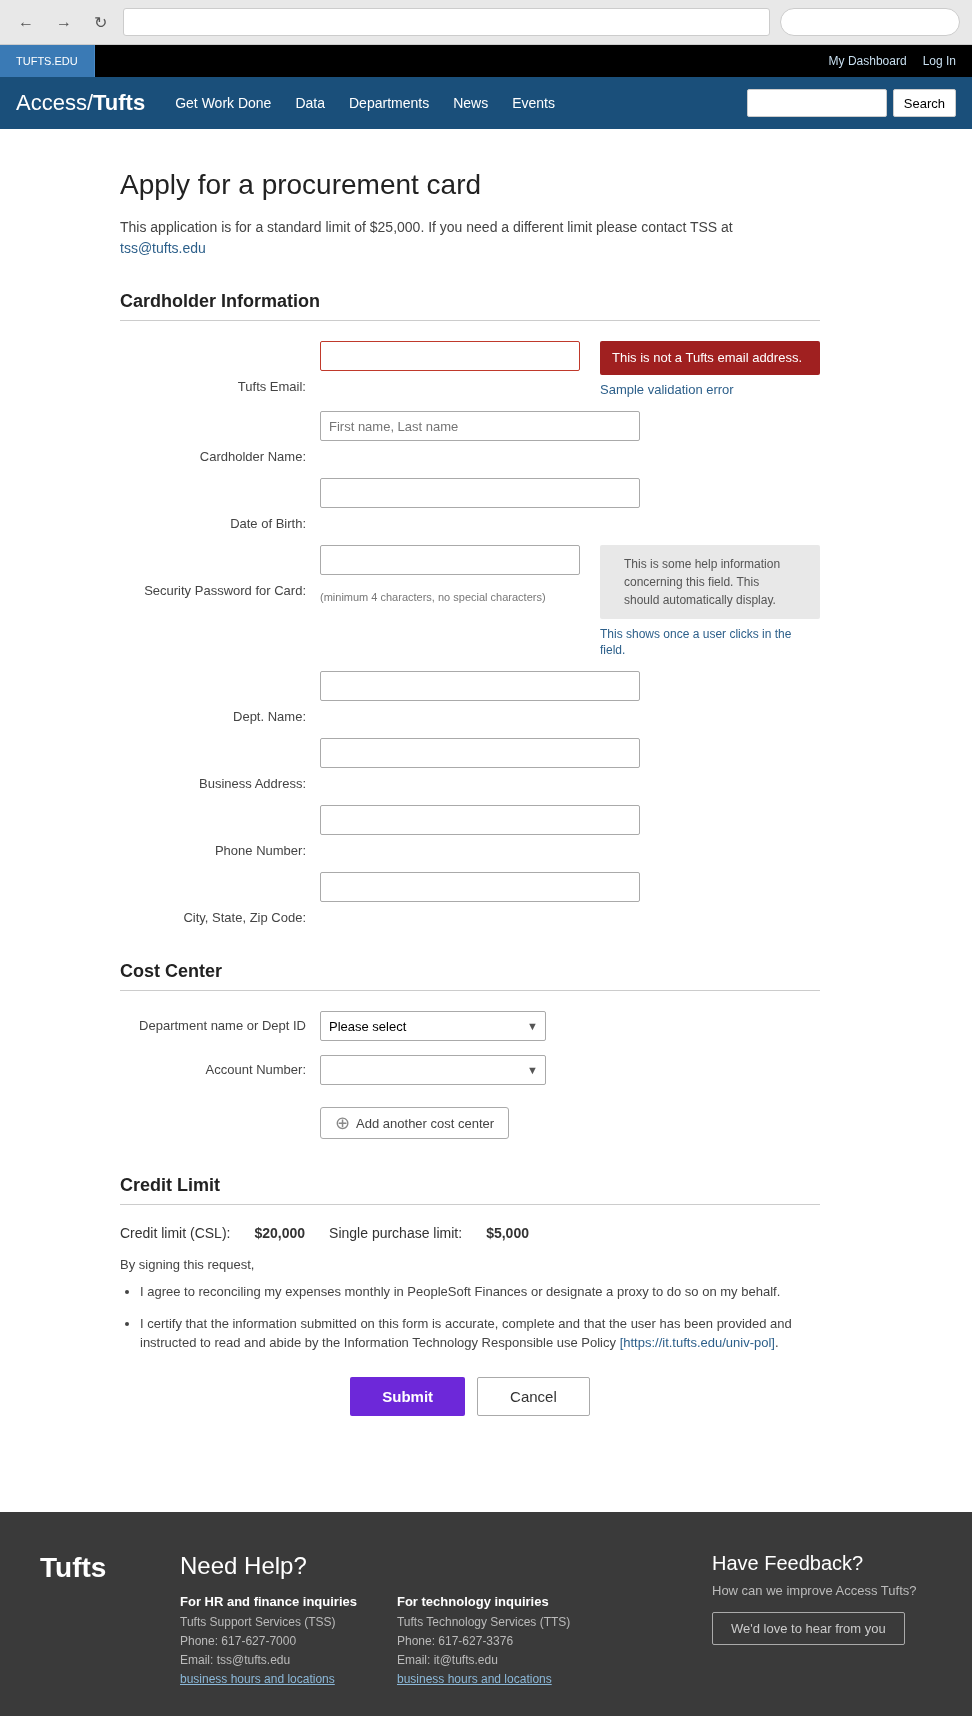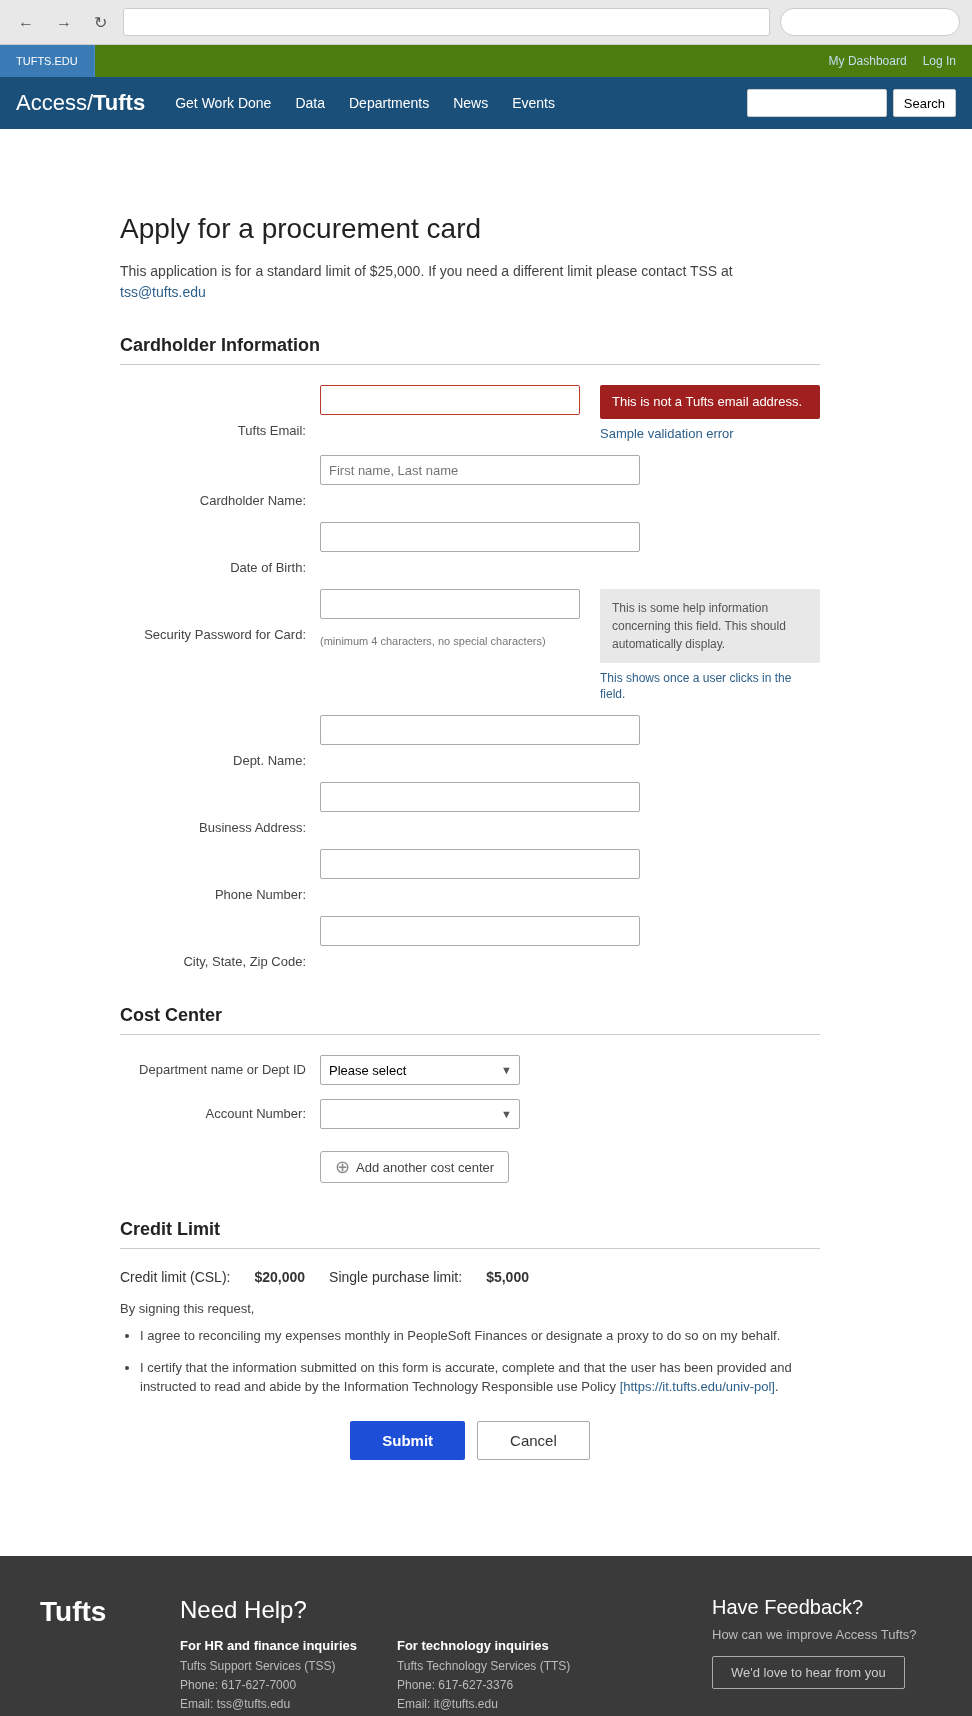--- a/index.html
+++ b/index.html
@@ -46,21 +46,21 @@
     }
     .browser-search-icon {
       position: absolute;
       left: 8px;
       color: #888;
       font-size: 13px;
     }
 
     
     .top-bar {
-      background: #4d7c0f;
+      background: #000000;
       display: flex;
       align-items: center;
       justify-content: space-between;
       padding: 0 0;
       height: 32px;
     }
     .top-bar-left {
       display: flex;
       align-items: center;
     }
@@ -143,21 +143,20 @@
     
     .main-content {
       padding: 40px 60px 60px 60px;
       max-width: 820px;
     }
     .page-title {
       font-size: 28px;
       font-weight: 400;
       color: #222;
       margin-bottom: 16px;
-      margin-top: 44px;
     }
     .intro-text {
       font-size: 14px;
       color: #444;
       margin-bottom: 32px;
       line-height: 1.5;
     }
     .intro-text a {
       color: #2c5f8a;
     }
@@ -237,21 +236,21 @@
       line-height: 1.4;
     }
     .validation-error-link {
       color: #2c5f8a;
       font-size: 13px;
       cursor: pointer;
     }
     .help-box {
       background: #e8e8e8;
       color: #555;
-      padding: 10px 12px;
+      padding: 10px 24px;
       font-size: 12px;
       border-radius: 2px;
       margin-bottom: 6px;
       line-height: 1.5;
     }
     .click-hint {
       color: #2c5f8a;
       font-size: 12px;
     }
     .select-wrap {
@@ -332,21 +331,21 @@
     }
 
     
     .submit-row {
       display: flex;
       gap: 12px;
       justify-content: center;
       margin-top: 24px;
     }
     .submit-btn {
-      background: #1d4ed8;
+      background: #6d28d9;
       color: #fff;
       border: none;
       padding: 10px 32px;
       font-size: 15px;
       font-weight: 700;
       border-radius: 2px;
       cursor: pointer;
     }
     .cancel-btn {
       background: #fff;
@@ -429,21 +428,21 @@
     .cost-center-label {
       width: 200px;
       text-align: right;
       padding-right: 14px;
       font-size: 13px;
       color: #444;
       flex-shrink: 0;
       line-height: 1.4;
     }
     .cost-center-field {
-      width: 200px;
+      width: 226px;
     }
     .add-btn-row {
       display: flex;
       justify-content: flex-start;
       margin-left: 200px;
       margin-top: 4px;
     }
   </style>
 </head>
 <body>

